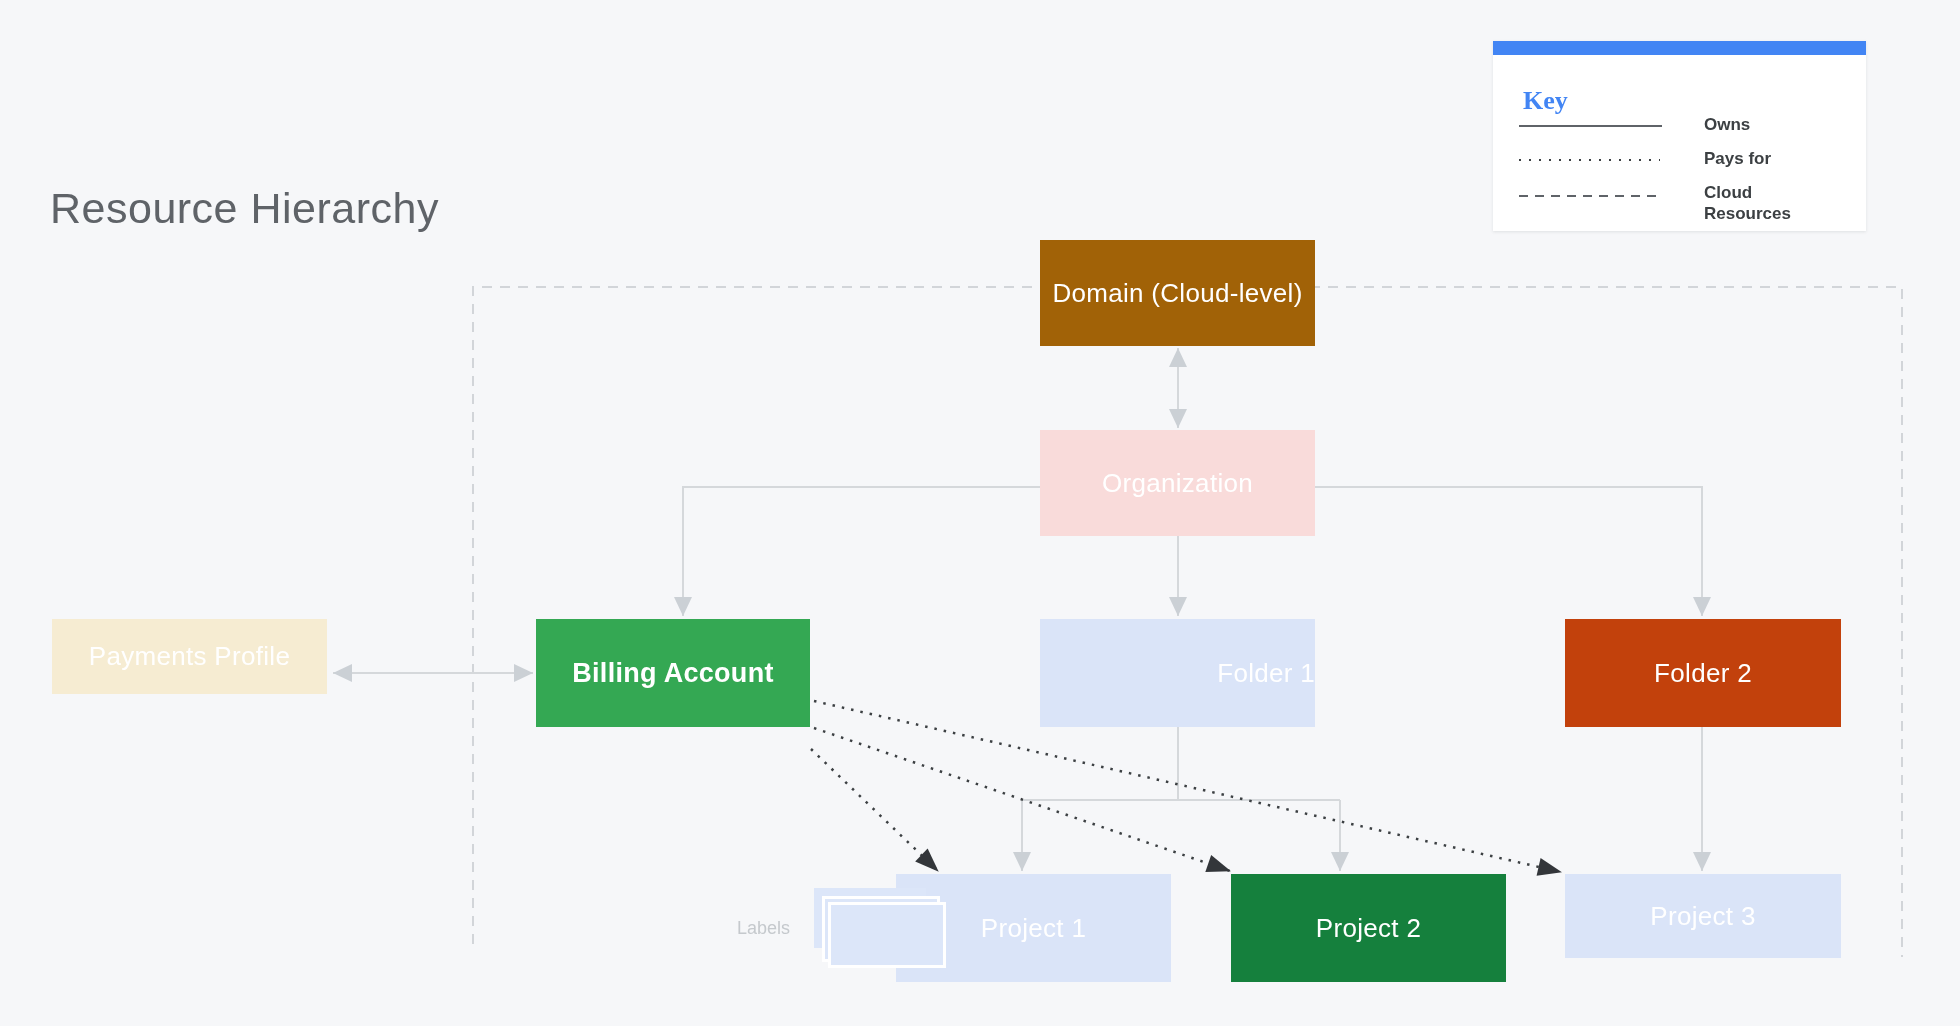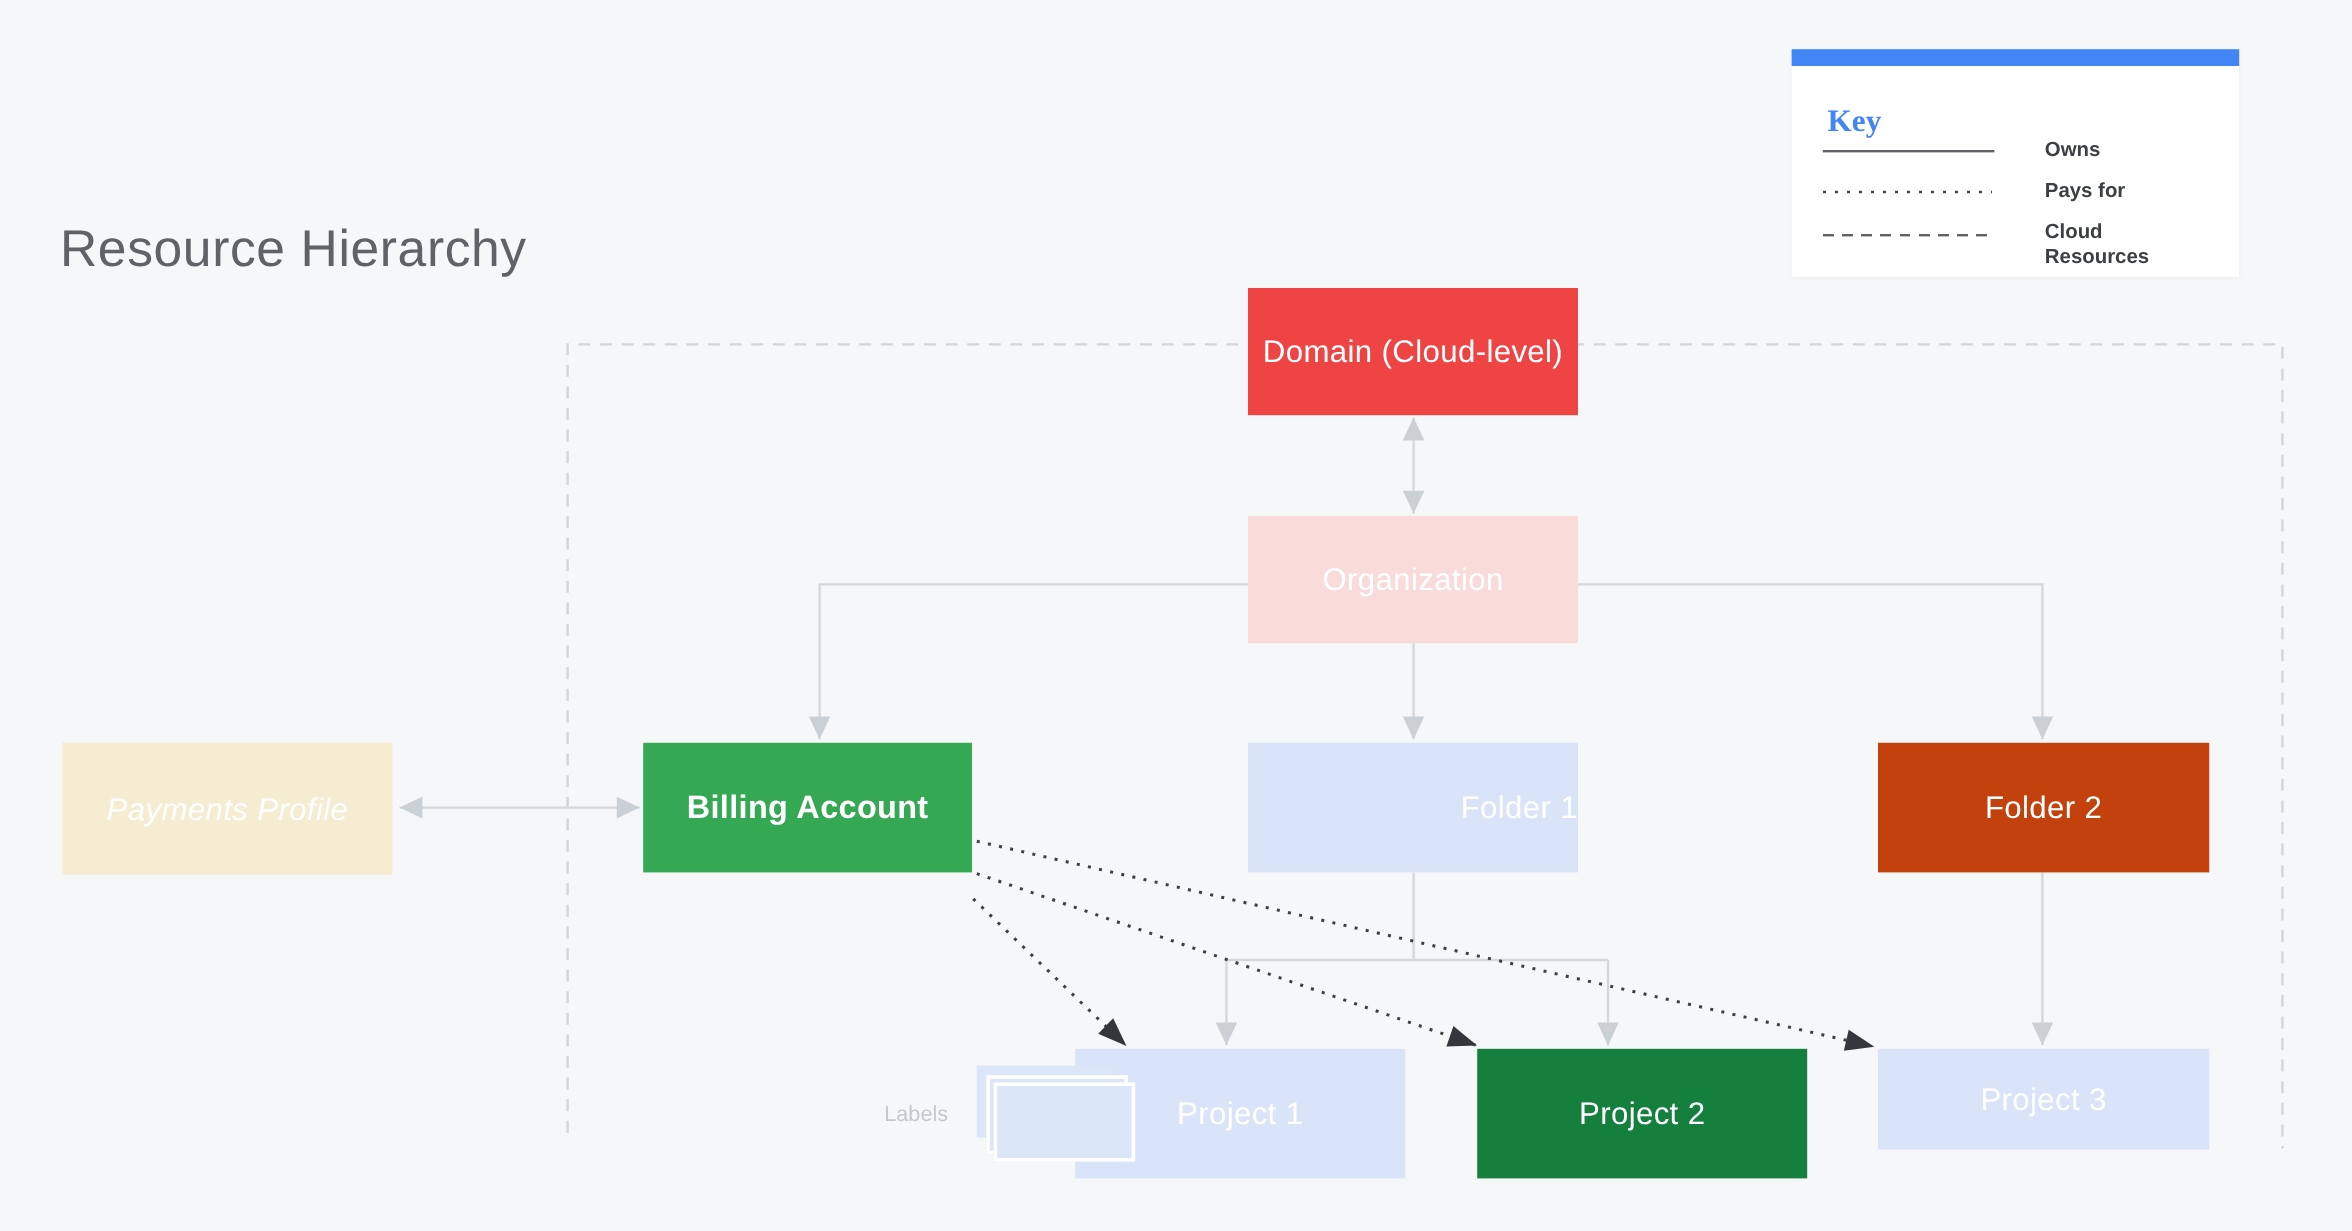--- a/index.html
+++ b/index.html
@@ -19,21 +19,21 @@
   #dotted-layer{z-index:4;}
   
   .node{
     position:absolute;z-index:2;
     display:flex;align-items:center;justify-content:center;
     color:#ffffff;font-size:26px;letter-spacing:.3px;
   }
   .node.emphasis{font-weight:bold;font-size:27px;}
   .n-domain      {left:1040px;top:240px;width:275px;height:106px;}
   .n-organization{left:1040px;top:430px;width:275px;height:106px;}
-  .n-payments    {left:52px;  top:619px;width:275px;height:110px;font-style:italic;}
+  .n-payments    {left:52px;  top:619px;width:275px;height:75px;}
   .n-billing     {left:536px; top:619px;width:274px;height:108px;}
   .n-folder1     {left:1040px;top:619px;width:275px;height:108px;justify-content:flex-end;}
   .n-folder2     {left:1565px;top:619px;width:276px;height:108px;}
   .n-project1    {left:896px; top:874px;width:275px;height:108px;}
   .n-project2    {left:1231px;top:874px;width:275px;height:108px;}
   .n-project3    {left:1565px;top:874px;width:276px;height:84px;}
   
   .labels-text{
     position:absolute;left:640px;top:918px;width:150px;z-index:3;
     font-size:18px;color:#c5c9cd;text-align:right;
@@ -83,21 +83,21 @@
   <line x1="1178" y1="536" x2="1178" y2="616" stroke="#d5d8db" stroke-width="2" marker-end="url(#arrow-gray)"></line>
   <path d="M1315,487 L1702,487 L1702,616" fill="none" stroke="#d5d8db" stroke-width="2" marker-end="url(#arrow-gray)"></path>
 
   <path d="M1178,727 L1178,800 M1022,800 L1340,800" fill="none" stroke="#d5d8db" stroke-width="2"></path>
   <line x1="1022" y1="800" x2="1022" y2="871" stroke="#d5d8db" stroke-width="2" marker-end="url(#arrow-gray)"></line>
   <line x1="1340" y1="800" x2="1340" y2="871" stroke="#d5d8db" stroke-width="2" marker-end="url(#arrow-gray)"></line>
 
   <line x1="1702" y1="727" x2="1702" y2="871" stroke="#d5d8db" stroke-width="2" marker-end="url(#arrow-gray)"></line>
 </svg>
 
-<div class="node n-domain" style="background: #ef4444;">
+<div class="node n-domain" style="background: #a16207;">
   <span>Domain (Cloud-level)</span>
 </div>
 <div class="node n-organization" style="background: rgb(249, 219, 218);">
   <span>Organization</span>
 </div>
 <div class="node n-payments" style="background: rgb(246, 236, 210);">
   <span>Payments Profile</span>
 </div>
 <div class="node n-billing emphasis" style="background: rgb(52, 168, 83);">
   <span>Billing Account</span>

